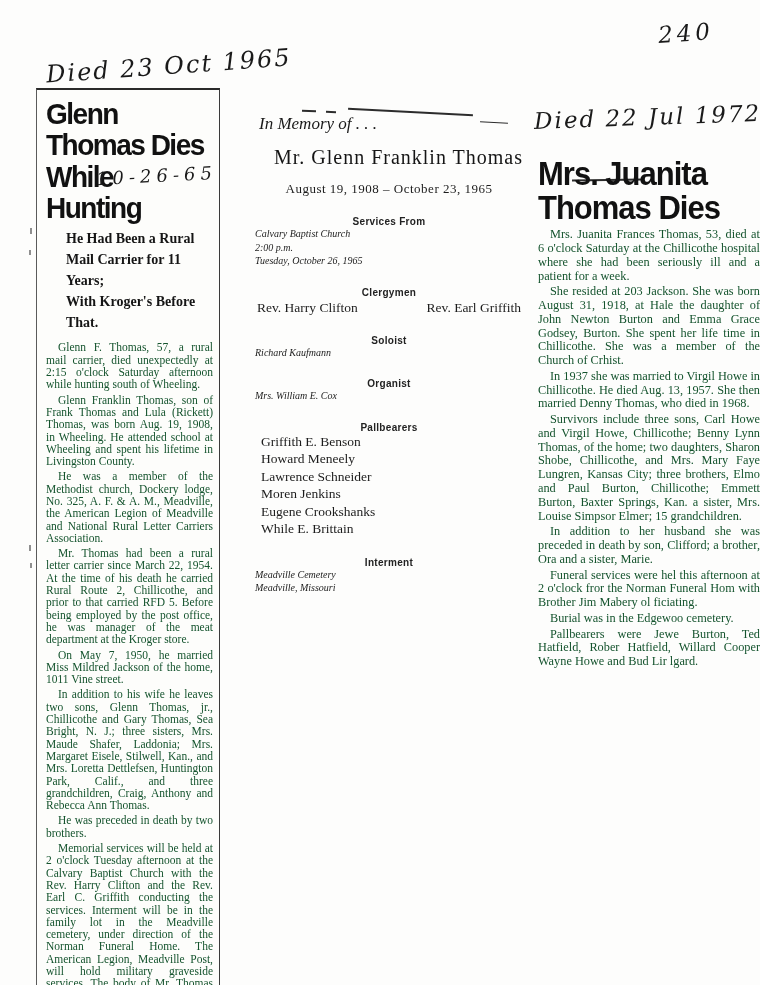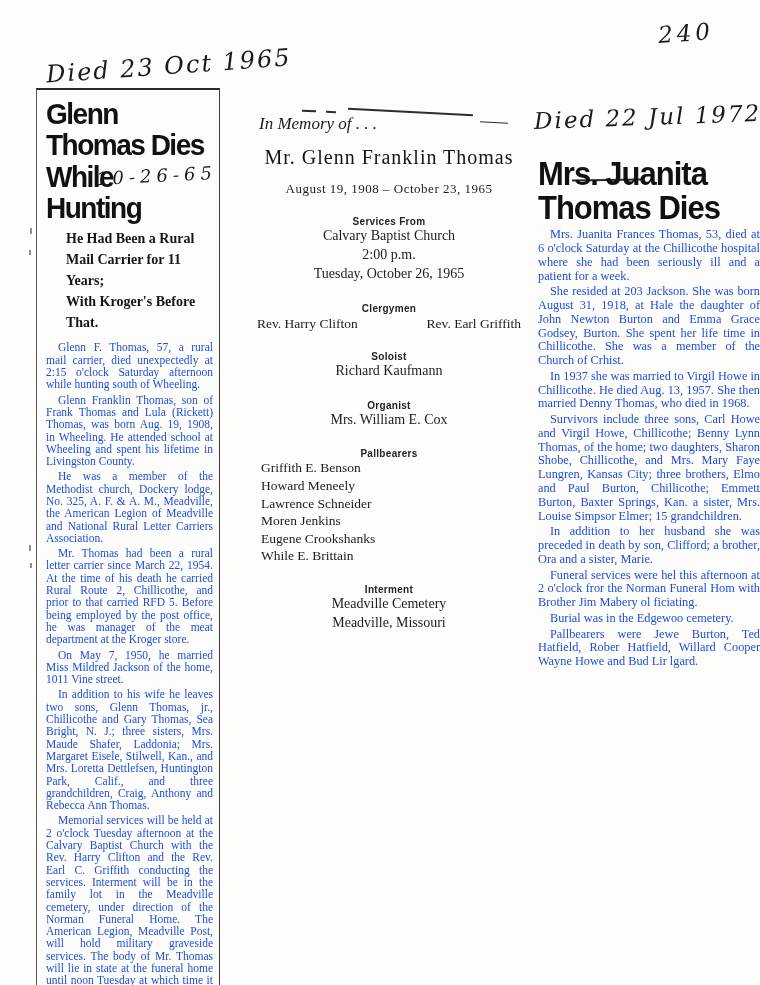--- a/index.html
+++ b/index.html
@@ -25,34 +25,34 @@
     font-size:28px; line-height:1.04; letter-spacing:-1.5px; color:#111;
     transform:scaleY(1.08); transform-origin:top left;
   }
   .clip-left .subhead {
     font-weight:700; font-size:14px; line-height:1.5; color:#151515;
     padding-left:20px; margin-top:14px; font-family:"Liberation Serif", serif;
   }
   .clip-left .body { margin-top:8px; }
   .body-p {
     font-size:11.5px; line-height:1.07; text-align:justify;
-    text-indent:12px; margin:0 0 3px 0; color:#1d4ed8;
+    text-indent:12px; margin:0 0 3px 0; color:#14532d;
   }
   
   .card {
     position:absolute; left:255px; top:98px; width:268px;
   }
   .card .intro { font-style:italic; font-size:17px; margin:16px 0 0 4px; color:#1a1a1a; }
-  .card .name { text-align:center; font-size:20px; letter-spacing:1px; margin-top:12px; color:#151515; }
+  .card .name { text-align:right; font-size:20px; letter-spacing:1px; margin-top:12px; color:#151515; }
   .card .dates { text-align:center; font-size:13px; letter-spacing:0.5px; margin-top:12px; }
   .mc-label {
     text-align:center; font-family:"Liberation Sans", sans-serif; font-weight:700;
     font-size:10px; letter-spacing:0.3px; margin-top:19px; color:#222;
   }
-  .mc-line { text-align:center; font-size:14px; line-height:1.35; }
+  .mc-line { text-align:left; font-size:10px; line-height:1.35;font-style:italic; }
   .mc-cols { display:flex; justify-content:space-between; padding:0 2px; font-size:13.5px; margin-top:2px; }
   .pb-row { display:flex; font-size:13.5px; line-height:1.3; padding-left:6px;flex-direction:column; }
   .pb-row .pb-l { width:53%; text-align:left; }
   .pb-row .pb-r { width:47%; text-align:left; }
   
   .clip-right { position:absolute; left:538px; top:104px; width:222px; }
   .clip-right .headline {
     font-family:"Liberation Sans", sans-serif; font-weight:700;
     font-size:31px; line-height:1.02; letter-spacing:-1px; color:#111;
     transform:scaleY(1.05); transform-origin:top left; margin-top:10px;
@@ -82,20 +82,21 @@
       <div>Mail Carrier for 11 Years;</div>
       <div>With Kroger's Before That.</div>
     </div>
     <div class="body">
       <p class="body-p">Glenn F. Thomas, 57, a rural mail carrier, died unexpectedly at 2:15 o'clock Saturday afternoon while hunting south of Wheeling.</p>
       <p class="body-p">Glenn Franklin Thomas, son of Frank Thomas and Lula (Rickett) Thomas, was born Aug. 19, 1908, in Wheeling. He attended school at Wheeling and spent his lifetime in Livingston County.</p>
       <p class="body-p">He was a member of the Methodist church, Dockery lodge, No. 325, A. F. &amp; A. M., Meadville, the American Legion of Meadville and National Rural Letter Carriers Association.</p>
       <p class="body-p">Mr. Thomas had been a rural letter carrier since March 22, 1954. At the time of his death he carried Rural Route 2, Chillicothe, and prior to that carried RFD 5. Before being employed by the post office, he was manager of the meat department at the Kroger store.</p>
       <p class="body-p">On May 7, 1950, he married Miss Mildred Jackson of the home, 1011 Vine street.</p>
       <p class="body-p">In addition to his wife he leaves two sons, Glenn Thomas, jr., Chillicothe and Gary Thomas, Sea Bright, N. J.; three sisters, Mrs. Maude Shafer, Laddonia; Mrs. Margaret Eisele, Stilwell, Kan., and Mrs. Loretta Dettlefsen, Huntington Park, Calif., and three grandchildren, Craig, Anthony and Rebecca Ann Thomas.</p>
+      <p class="body-p">He was preceded in death by two brothers.</p>
       <p class="body-p">Memorial services will be held at 2 o'clock Tuesday afternoon at the Calvary Baptist Church with the Rev. Harry Clifton and the Rev. Earl C. Griffith conducting the services. Interment will be in the family lot in the Meadville cemetery, under direction of the Norman Funeral Home. The American Legion, Meadville Post, will hold military graveside services. The body of Mr. Thomas will lie in state at the funeral home until noon Tuesday at which time it will be taken to the church to lie in state until the hour of the service.</p>
       <p class="body-p">The family will be at the funeral home from 7 to 9 tonight.</p>
     </div>
   </div>
 
   <div class="hand" style="position:absolute; left:96px; top:165px; font-size:18px; letter-spacing:5px; transform:rotate(-3deg); z-index:3;">10-26-65</div>
 
   <div class="torn-line" style="left:302px; top:110px; width:14px; height:2px; transform:rotate(2deg);"></div>
   <div class="torn-line" style="left:326px; top:111px; width:10px; height:2px; transform:rotate(2deg);"></div>
   <div class="torn-line" style="left:348px; top:111px; width:125px; height:2px; transform:rotate(3deg);"></div>

